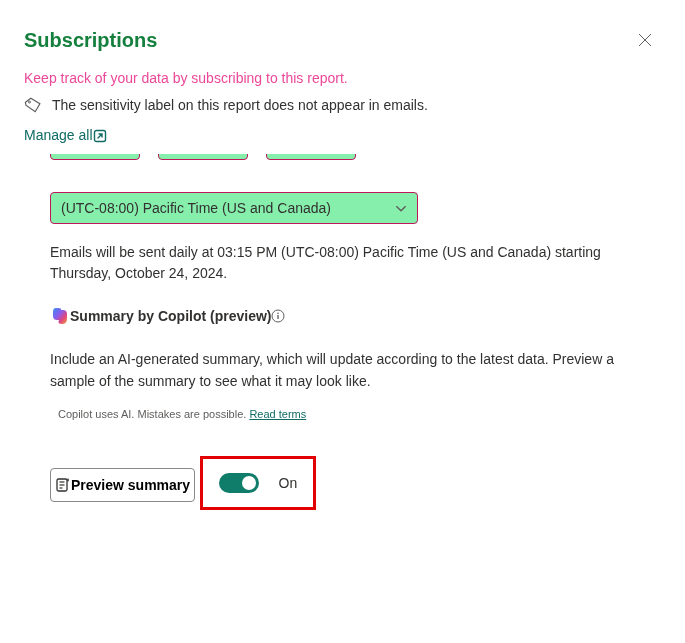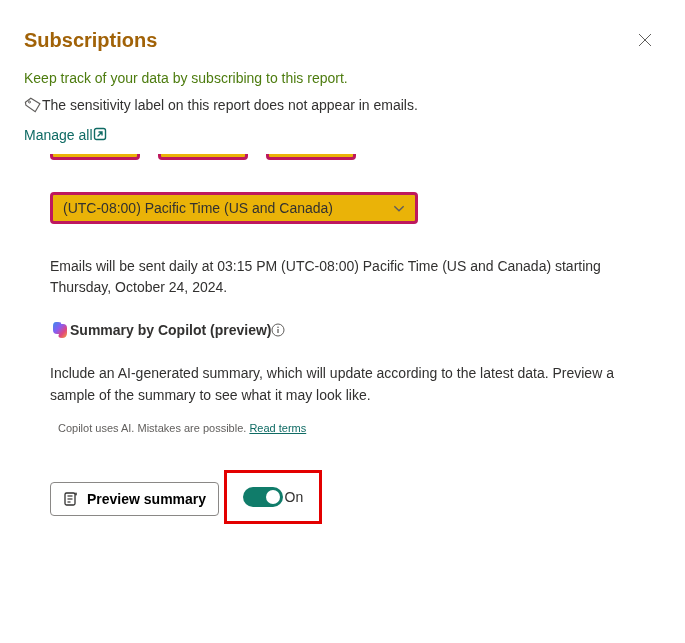--- a/index.html
+++ b/index.html
@@ -11,64 +11,64 @@
       height: 643px;
       overflow: hidden;
     }
     .panel { padding: 24px 24px 24px 24px; }
     .header-row {
       display: flex;
       justify-content: space-between;
       align-items: center;
       margin-bottom: 14px;
     }
-    .title { font-size: 20px; font-weight: 600; color: #a16207; }
+    .title { font-size: 20px; font-weight: 600; color: #15803d; }
     .close-btn {
       background: none; border: none; cursor: pointer;
       width: 32px; height: 32px; display: flex; align-items: center; justify-content: center;
       color: #605e5c;
     }
-    .subtitle { font-size: 14px; color: #4d7c0f; margin-bottom: 10px; }
+    .subtitle { font-size: 14px; color: #ec4899; margin-bottom: 10px; }
     .sensitivity-row {
-      display: flex; align-items: center; margin-bottom: 12px;
+      display: flex; align-items: center; gap: 10px; margin-bottom: 12px;
       font-size: 14px;
     }
     .manage-link {
-      display: inline-flex; align-items: flex-start; 
+      display: inline-flex; align-items: flex-end; 
       color: #0f6b64; font-size: 14px; cursor: pointer; text-decoration: none;
     }
     .content { padding-left: 26px; padding-top: 10px; }
     .time-selects { display: flex; gap: 18px; margin-bottom: 22px; }
     .select-box {
-      border: 3px solid #be185d; border-radius: 4px;
+      border: 1px solid #be185d; border-radius: 4px;
       height: 32px; display: flex; align-items: center; justify-content: space-between;
-      padding: 0 10px; font-size: 14px; background: #eab308; cursor: pointer;
+      padding: 0 10px; font-size: 14px; background: #86efac; cursor: pointer;
       position: relative; overflow: hidden; white-space: nowrap;
     }
     .select-small { width: 90px; }
     .chev { color: #605e5c; flex-shrink: 0; margin-left: 6px; }
     .label { font-size: 14px; font-weight: 600; margin-bottom: 6px; }
     .req { color: #a4262c; font-weight: 400; margin-left: 2px; }
     .tz-select { width: 368px; }
     .tz-text { overflow: hidden; text-overflow: clip; white-space: nowrap; }
-    .schedule-text { font-size: 14px; margin-top: 32px; margin-bottom: 22px; line-height: 1.5; max-width: 590px; }
+    .schedule-text { font-size: 14px; margin-top: 18px; margin-bottom: 22px; line-height: 1.5; max-width: 590px; }
     .copilot-row { display: flex; align-items: center; margin-bottom: 18px; }
     .copilot-title { font-weight: 600; font-size: 14px; }
     .copilot-desc { font-size: 14px; line-height: 1.55; max-width: 610px; margin-bottom: 16px; margin-top: 23px; }
     .copilot-ai { font-size: 11px; color: #605e5c; margin-bottom: 16px; margin-left: 8px; }
     .copilot-ai a { color: #0f6b64; }
     .preview-btn {
-      display: inline-flex; align-items: center; gap: 8px;
+      display: inline-flex; align-items: center; 
       border: 1px solid #8a8886; background: #fff; border-radius: 4px;
-      padding: 8px 12px; font-size: 14px; font-weight: 600; cursor: pointer;
+      padding: 8px 4px; font-size: 14px; font-weight: 600; cursor: pointer;
     }
     .toggle-wrap-highlight {
       border: 3px solid #e30000;
       display: inline-flex; align-items: center;
-      padding: 14px 16px; margin-top: 20px; gap: 2px;
+      padding: 14px 16px; margin-top: 20px; gap: 20px;
     }
     .toggle {
       width: 40px; height: 20px; border-radius: 10px; background: #107c6a;
       position: relative; cursor: pointer;
     }
     .toggle::after {
       content: ""; width: 14px; height: 14px; border-radius: 50%;
       background: #fff; position: absolute; top: 3px; right: 3px;
     }
     .toggle-label { font-size: 14px; }

